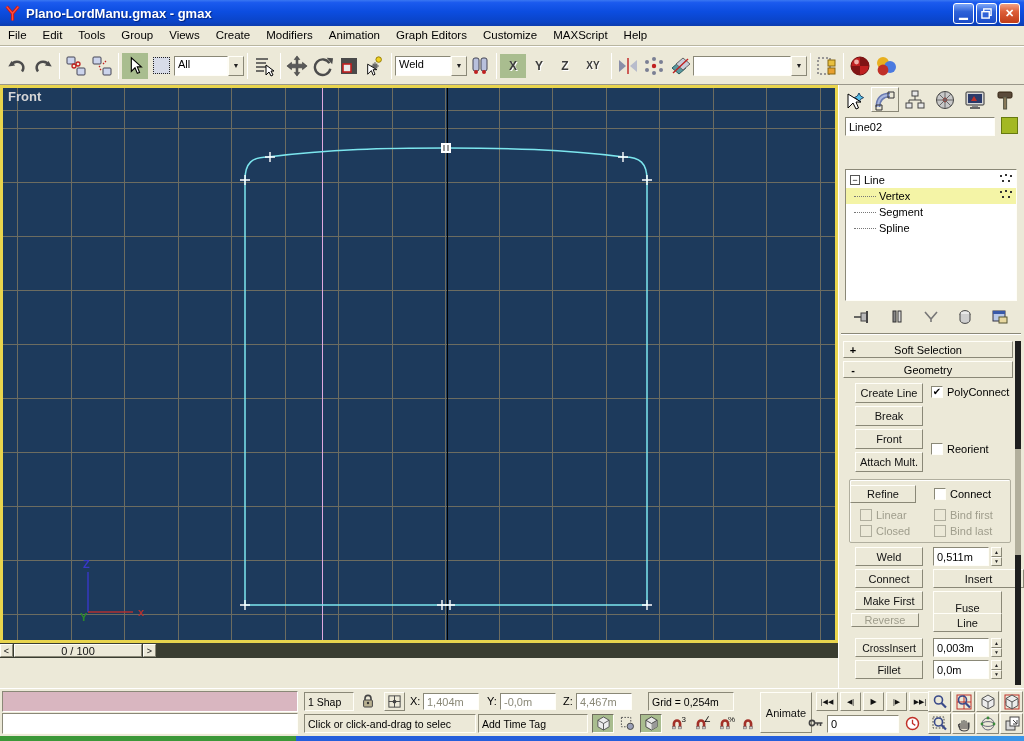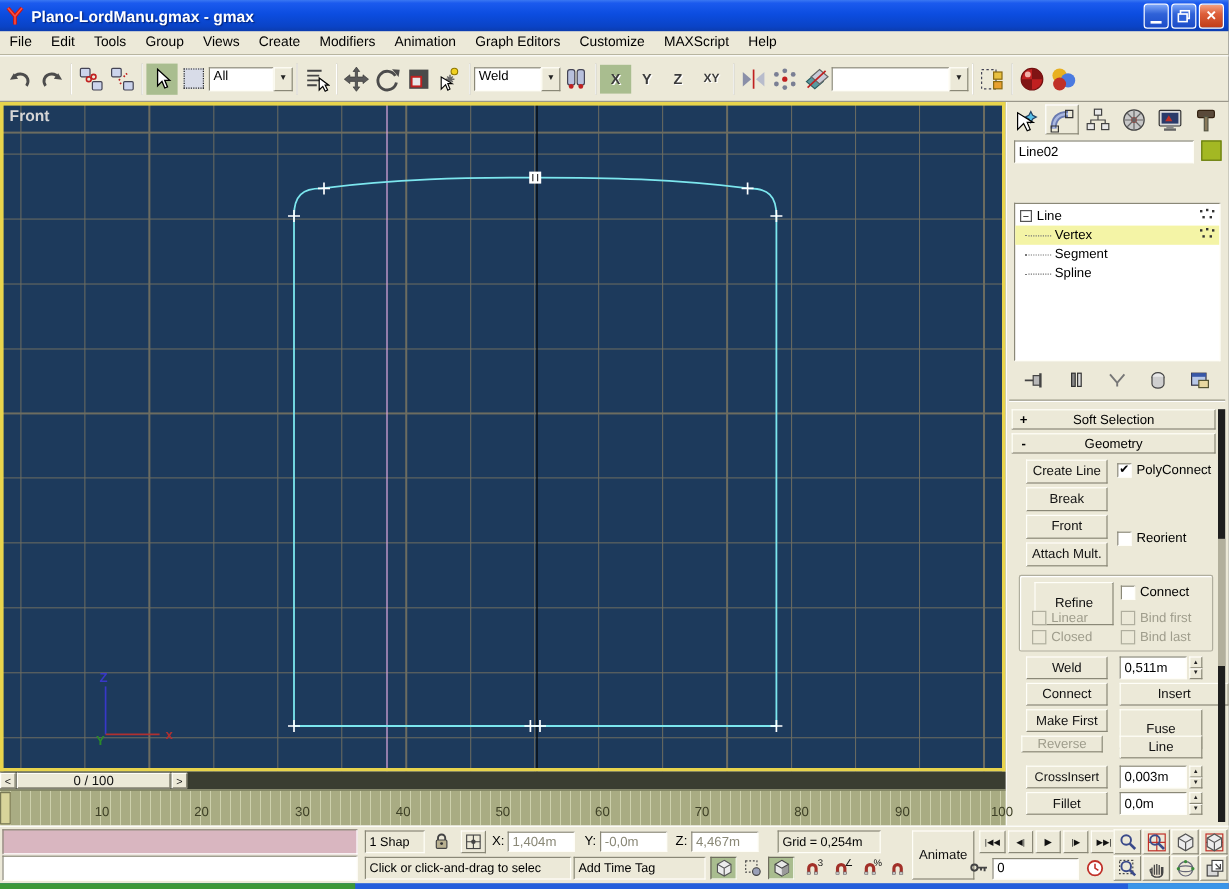--- a/index.html
+++ b/index.html
@@ -482,21 +482,21 @@
         <span>Front</span>
       </div>
     <div class="abs flex" style="left:92px;top:358px">
       <span class="chk"></span>
       <span class="chklbl">Reorient</span>
     </div>
     <div class="abs btn" style="left:16px;top:367px;width:68px;height:20px">
         <span>Attach Mult.</span>
       </div>
     <div class="abs" style="left:10px;top:394px;width:162px;height:64px;border:1px solid #b0ae9e;border-radius:2px;box-shadow:inset 1px 1px 0 #fff">
-      <div class="abs btn" style="left:12px;top:5px;width:66px;height:36px">
+      <div class="abs btn" style="left:0;top:5px;width:66px;height:18px">
           <span>Refine</span>
         </div>
       <div class="abs flex" style="left:84px;top:8px">
         <span class="chk"></span>
         <span class="chklbl">Connect</span>
       </div>
       <div class="abs flex" style="left:10px;top:29px">
         <span class="chk dis"></span>
         <span class="chklbl dis">Linear</span>
       </div>
@@ -584,33 +584,20 @@
         <span>&lt;</span>
       </div>
     <div class="btn" style="width:128px;height:13px;margin-left:1px">
         <span>0 / 100</span>
       </div>
     <div class="btn" style="width:13px;height:13px;font-size:9px;margin-left:1px">
         <span>&gt;</span>
       </div>
   </div>
 
-  <div class="abs trackbar">
-    <div class="abs" style="left:0;top:1px;width:9px;height:27px;background:#d8d49a;border:1px solid #7a7a55"></div>
-    <span class="ticklbl" style="left:85px">10</span>
-    <span class="ticklbl" style="left:168px">20</span>
-    <span class="ticklbl" style="left:252px">30</span>
-    <span class="ticklbl" style="left:336px">40</span>
-    <span class="ticklbl" style="left:419px">50</span>
-    <span class="ticklbl" style="left:502px">60</span>
-    <span class="ticklbl" style="left:585px">70</span>
-    <span class="ticklbl" style="left:668px">80</span>
-    <span class="ticklbl" style="left:752px">90</span>
-    <span class="ticklbl" style="left:835px">100</span>
-  </div>
 
   <div class="abs statusarea">
     <div class="abs" style="left:2px;top:2px;width:296px;height:21px;background:var(--listener-pink);border:1px solid;border-color:#8a8877 #fff #fff #8a8877"></div>
     <div class="abs sunk" style="left:2px;top:24px;width:296px;height:21px"></div>
 
     <div class="abs sunkbeige" style="left:304px;top:3px;width:50px;height:19px">
         <span>1 Shap</span>
       </div>
     <div class="abs" style="left:360px;top:4px">
       <svg width="16" height="16" viewBox="0 0 16 16">

